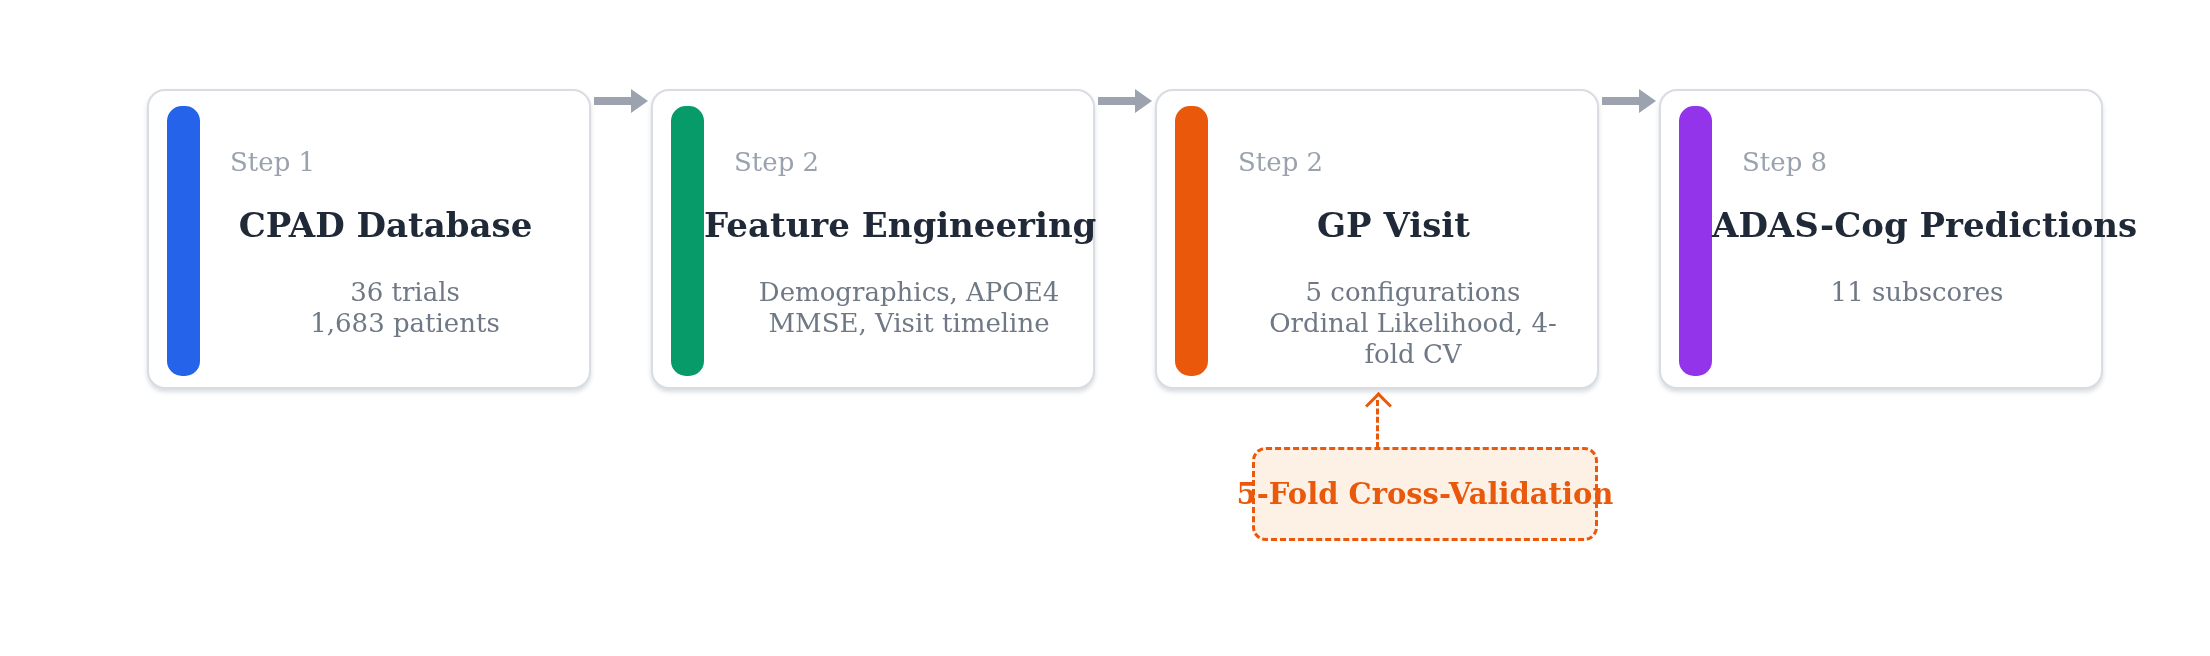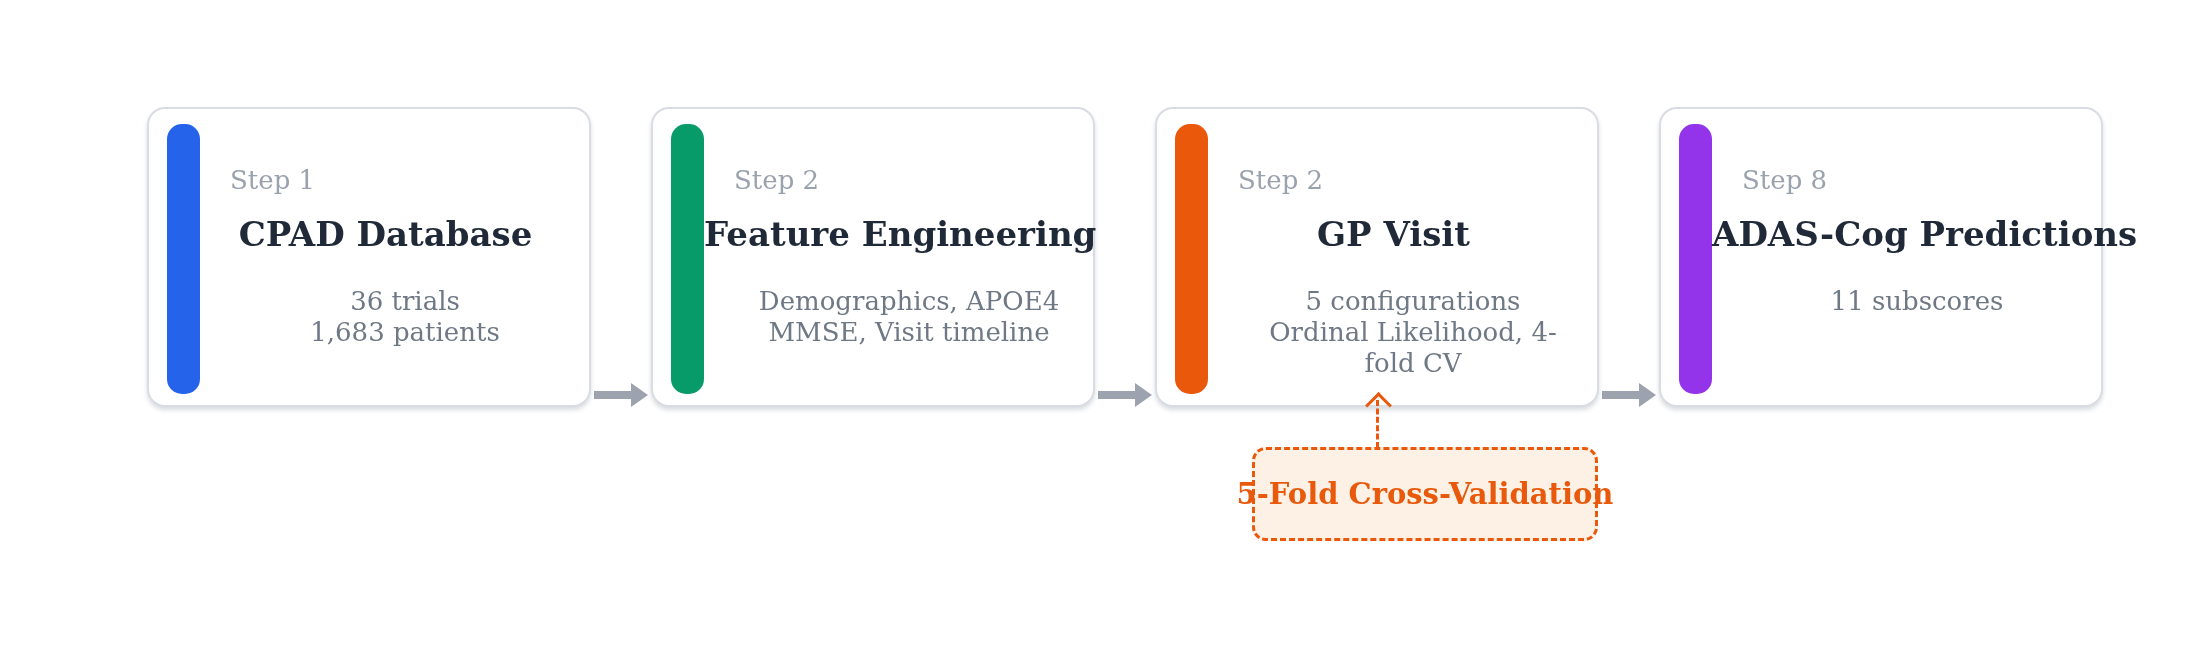--- a/index.html
+++ b/index.html
@@ -11,23 +11,23 @@
   .canvas {
     position: relative;
     width: 2210px;
     height: 656px;
     background: #ffffff;
     overflow: hidden;
   }
   .flow {
     position: absolute;
     left: 147px;
-    top: 107px;
+    top: 89px;
     display: flex;
-    align-items: flex-end;
+    align-items: flex-start;
   }
   .card {
     position: relative;
     width: 444px;
     height: 300px;
     box-sizing: border-box;
     background: #ffffff;
     border: 2px solid #d9dde3;
     border-radius: 18px;
     box-shadow: 0 3px 4px rgba(120, 130, 145, 0.28);
@@ -50,21 +50,21 @@
   }
   .step-label {
     margin-top: 56px;
     padding-left: 30px;
     text-align: left;
     font-size: 26px;
     line-height: 30px;
     color: #9aa2ae;
   }
   .card-title {
-    margin-top: 19px;
+    margin-top: 28px;
     text-align: center;
     font-size: 34px;
     line-height: 40px;
     font-weight: bold;
     color: #1f2937;
     white-space: nowrap;
   }
   .card-body {
     margin-top: 32px;
     text-align: center;

